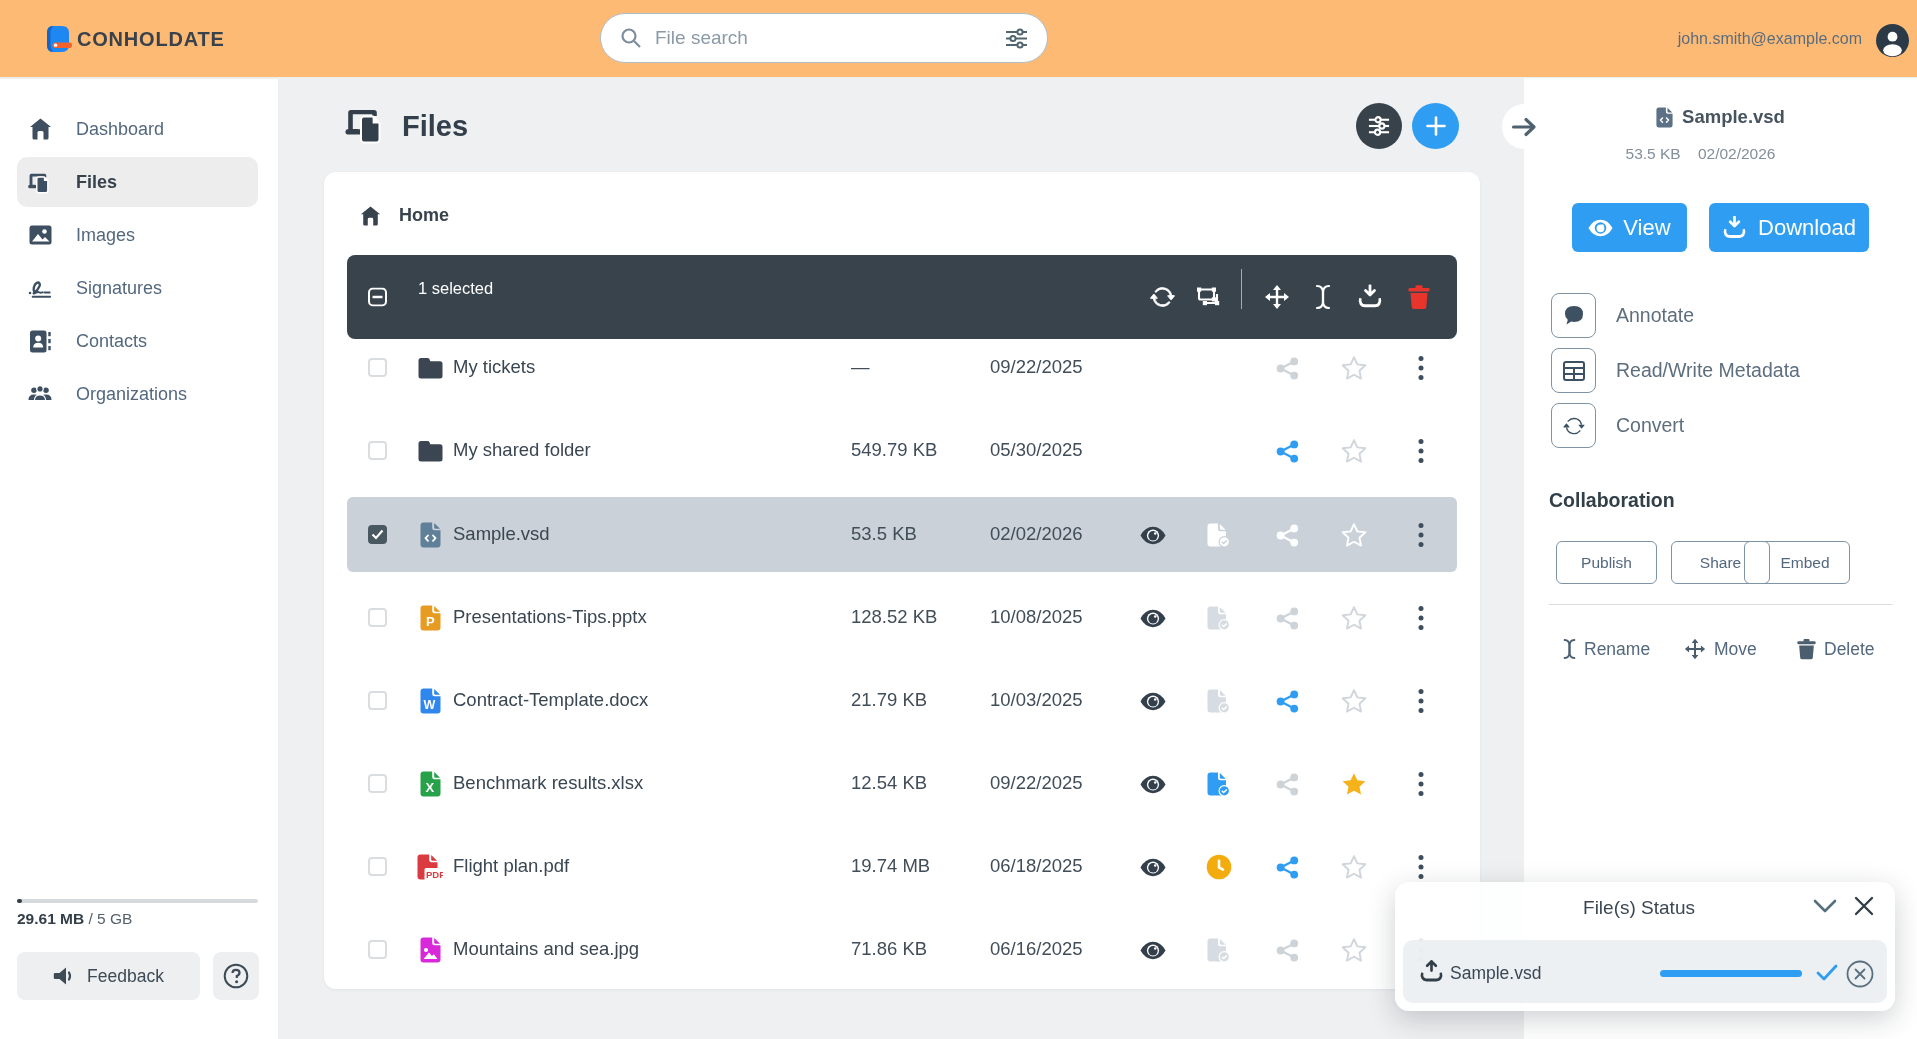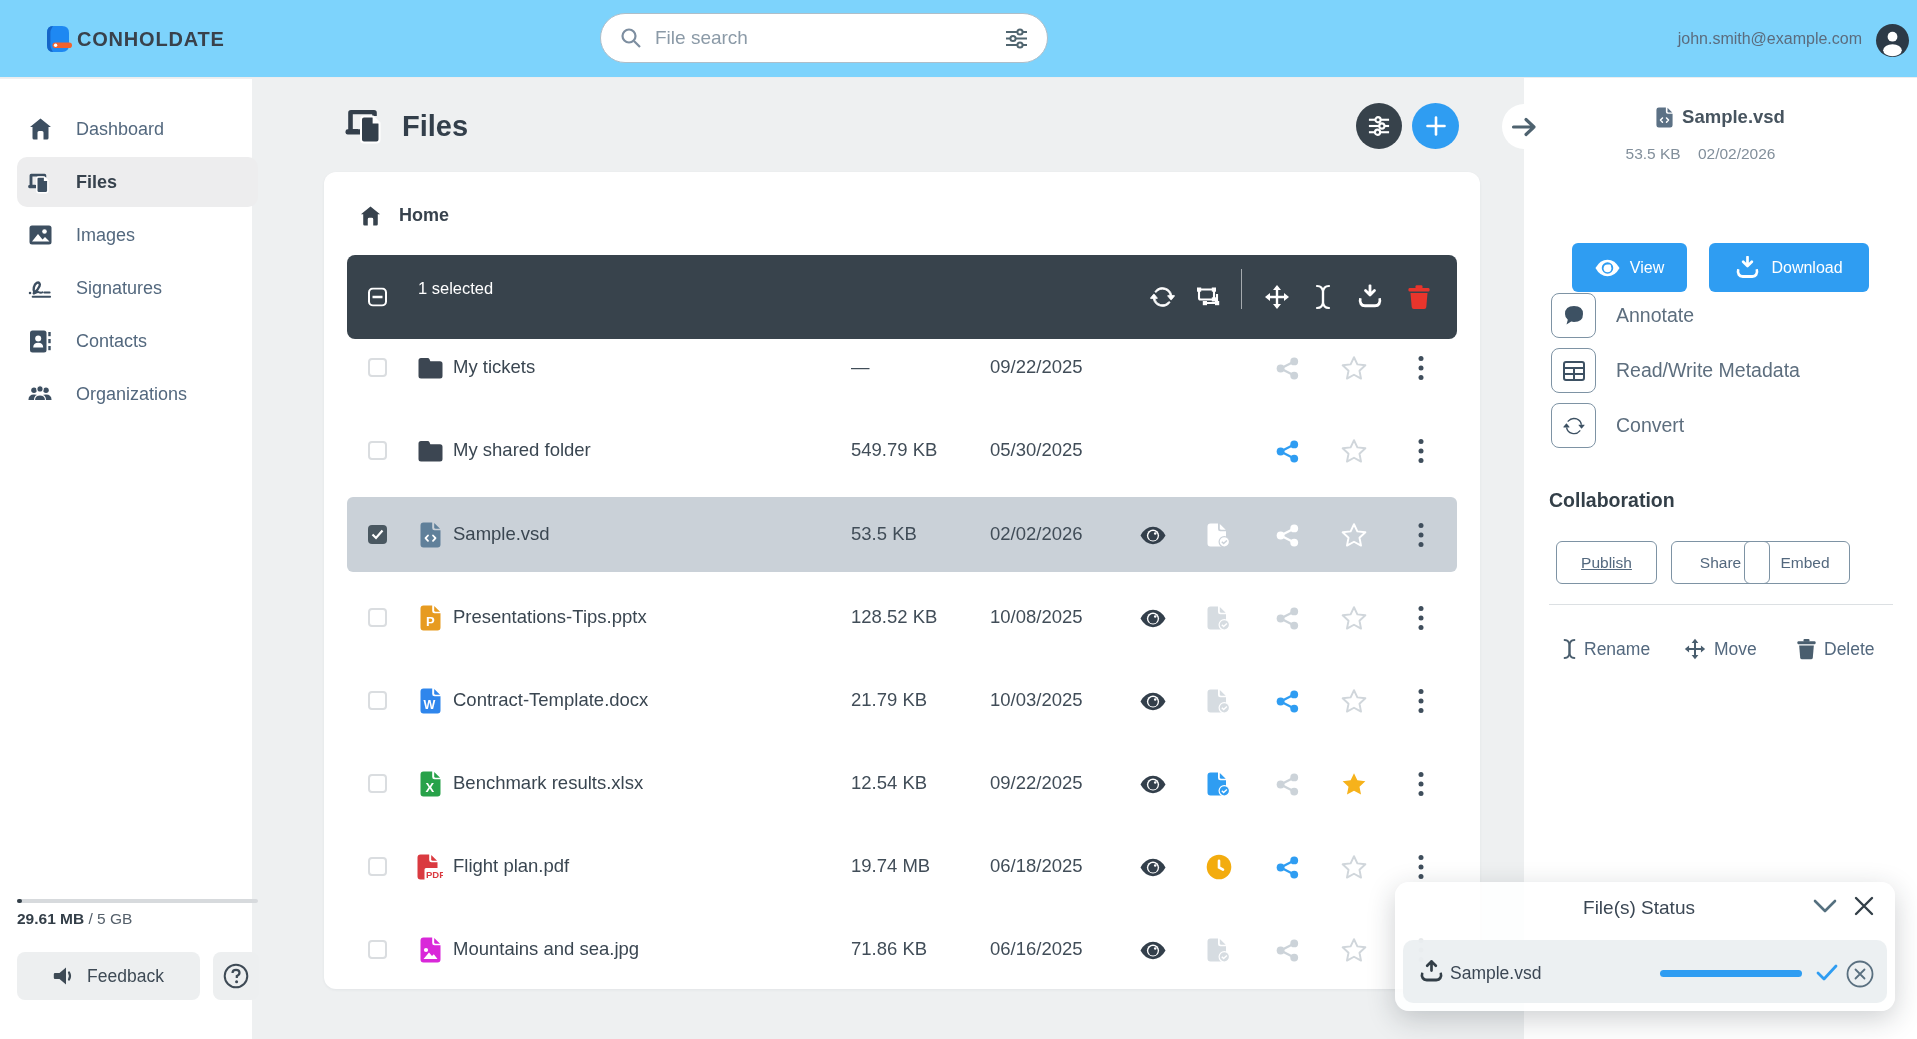--- a/index.html
+++ b/index.html
@@ -1,27 +1,27 @@
 <!DOCTYPE html>
 <html><head>
 <meta charset="utf-8">
 <style>
 * { margin:0; padding:0; box-sizing:border-box; }
 html,body { width:1917px; height:1039px; overflow:hidden; }
 body { font-family:"Liberation Sans", sans-serif; background:#eef0f1; position:relative; color:#3a4651; }
 
-#header { position:absolute; left:0; top:0; width:1917px; height:78px; background:#7dd3fc; border-bottom:1px solid #ecedef; z-index:5; }
+#header { position:absolute; left:0; top:0; width:1917px; height:78px; background:#fdba74; border-bottom:1px solid #ecedef; z-index:5; }
 #logo { position:absolute; left:45px; top:25px; display:flex; align-items:center; }
 #logotext { font-size:20px; font-weight:bold; color:#39414b; letter-spacing:0.8px; margin-left:5px; }
 #search { position:absolute; left:600px; top:13px; width:448px; height:50px; border:1px solid #aebec9; border-radius:25px; background:#fff; display:flex; align-items:center; }
 #search .ph { color:#8b9aa7; font-size:19px; margin-left:12px; flex:1; }
 #email { position:absolute; right:55px; top:30px; font-size:16px; color:#5b6c7e; }
 #avatar { position:absolute; right:8px; top:24px; width:33px; height:33px; border-radius:50%; background:#2c3a47; overflow:hidden; }
 
-#sidebar { position:absolute; left:0; top:79px; width:252px; height:960px; background:#fff; z-index:4; }
+#sidebar { position:absolute; left:0; top:79px; width:278px; height:960px; background:#fff; z-index:4; }
 .navitem { position:absolute; left:0; width:278px; height:50px; display:flex; align-items:center; }
 .navitem .ic { position:absolute; left:28px; width:24px; height:24px; display:flex; align-items:center; justify-content:center; }
 .navitem .lb { position:absolute; left:76px; font-size:18px; color:#53687e; }
 #nav-active { position:absolute; left:17px; top:78px; width:241px; height:50px; background:#ededee; border-radius:10px; }
 .navitem .lb.bold { color:#37424d; font-weight:bold; }
 #quota-bar { position:absolute; left:17px; top:820px; width:241px; height:4px; background:#d7dadd; border-radius:2px; }
 #quota-bar i { position:absolute; left:0; top:0; width:5px; height:4px; background:#333f48; border-radius:2px; }
 #quota-text { position:absolute; left:17px; top:831px; font-size:15.5px; color:#55606b; }
 #quota-text b { color:#333e48; }
 #feedback { position:absolute; left:17px; top:873px; width:183px; height:48px; background:#edeff0; border-radius:8px; display:flex; align-items:center; justify-content:center; font-size:17.5px; color:#3e4a55; }
@@ -47,21 +47,21 @@
 .ric { position:absolute; top:29px; width:26px; height:26px; display:flex; align-items:center; justify-content:center; }
 .c1 { left:816px; } .c2 { left:882px; } .c3 { left:950px; } .c4 { left:1017px; } .c5 { left:1084px; }
 #rowsel { position:absolute; left:347px; top:497px; width:1110px; height:75px; background:#cad1d8; border-radius:6px; }
 .rowsel-cb { position:absolute; left:368px; top:526px; width:19px; height:19px; border-radius:4px; background:#4a5861; display:flex; align-items:center; justify-content:center; }
 
 #rpanel { position:absolute; left:1524px; top:0px; width:393px; height:1039px; background:#fff; }
 #rtab { position:absolute; left:1502px; top:104px; width:44px; height:45px; border-radius:50%; background:#fff; display:flex; align-items:center; justify-content:center; }
 #rtitle { position:absolute; left:1524px; top:106px; width:393px; display:flex; align-items:center; justify-content:center; }
 #rtitle .t { font-size:18.5px; font-weight:bold; color:#47545f; margin-left:9px; }
 #rmeta { position:absolute; left:1524px; top:145px; width:353px; text-align:center; font-size:15.5px; color:#828f9b; }
-.bluebtn { position:absolute; top:203px; height:49px; background:#2f9df2; border-radius:6px; display:flex; align-items:center; justify-content:center; color:#fff; font-size:16px;margin-top:40px; }
+.bluebtn { position:absolute; top:203px; height:49px; background:#2f9df2; border-radius:6px; display:flex; align-items:center; justify-content:center; color:#fff; font-size:22px; }
 .actsq { position:absolute; left:1551px; width:45px; height:45px; border:1px solid #7e93a4; border-radius:8px; display:flex; align-items:center; justify-content:center; }
 .actlb { position:absolute; left:1616px; font-size:19.5px; color:#5d6e7e; }
 #collab { position:absolute; left:1549px; top:489px; font-size:19.5px; font-weight:bold; color:#333f48; }
 .obtn { position:absolute; top:541px; height:43px; border:1px solid #7e93a4; border-radius:6px; display:flex; align-items:center; justify-content:center; font-size:15.5px; color:#53687e; }
 #rdiv { position:absolute; left:1549px; top:604px; width:344px; height:1px; background:#dce0e3; }
 .ritem { position:absolute; top:638px; display:flex; align-items:center; font-size:17.5px; color:#53687e; }
 .ritem svg { margin-right:8px; }
 
 #popup { position:absolute; left:1395px; top:882px; width:500px; height:129px; background:rgba(255,255,255,0.88); border-radius:14px; box-shadow:0 8px 28px rgba(30,40,50,0.22); z-index:10; }
 #popup .hd { position:absolute; left:0; top:0; width:100%; height:48px; text-align:center; line-height:52px; font-size:19px; color:#3b4754; padding-right:12px; }
@@ -669,21 +669,21 @@
 </div>
 <div class="actlb" style="top:359px">Read/Write Metadata</div>
 <div class="actsq" style="top:403px">
   <svg width="22" height="22" viewBox="0 0 16 16" fill="#3d5163">
       <path d="M11.534 7h3.932a.25.25 0 0 1 .192.41l-1.966 2.36a.25.25 0 0 1-.384 0l-1.966-2.36a.25.25 0 0 1 .192-.41zm-11 2h3.932a.25.25 0 0 0 .192-.41L2.692 6.23a.25.25 0 0 0-.384 0L.342 8.59A.25.25 0 0 0 .534 9z"></path>
       <path fill-rule="evenodd" d="M8 3c-1.552 0-2.94.707-3.857 1.818a.5.5 0 1 1-.771-.636A6.002 6.002 0 0 1 13.917 7H12.9A5.002 5.002 0 0 0 8 3zM3.1 9a5.002 5.002 0 0 0 8.757 2.182.5.5 0 1 1 .771.636A6.002 6.002 0 0 1 2.083 9H3.1z"></path>
     </svg>
 </div>
 <div class="actlb" style="top:414px">Convert</div>
 <div id="collab">Collaboration</div>
-<div class="obtn" style="left:1556px; width:101px;text-decoration:underline;">Publish</div>
+<div class="obtn" style="left:1556px; width:101px;">Publish</div>
 <div class="obtn" style="left:1671px; width:99px;">Share</div>
 <div class="obtn" style="left:1744px; width:106px;padding-left:16px;">Embed</div>
 <div id="rdiv"></div>
 <div class="ritem" style="left:1563px">
   <svg width="13" height="22" viewBox="0 0 16 26" fill="none" stroke="#4a5e6e" stroke-width="2.4" stroke-linecap="round">
       <path d="M2 2 Q5 2 6.3 3.5 Q8 5.5 8 8 L8 18 Q8 20.5 6.3 22.5 Q5 24 2 24"></path>
       <path d="M14 2 Q11 2 9.7 3.5 Q8 5.5 8 8 L8 18 Q8 20.5 9.7 22.5 Q11 24 14 24"></path>
     </svg>
   Rename
 </div>

